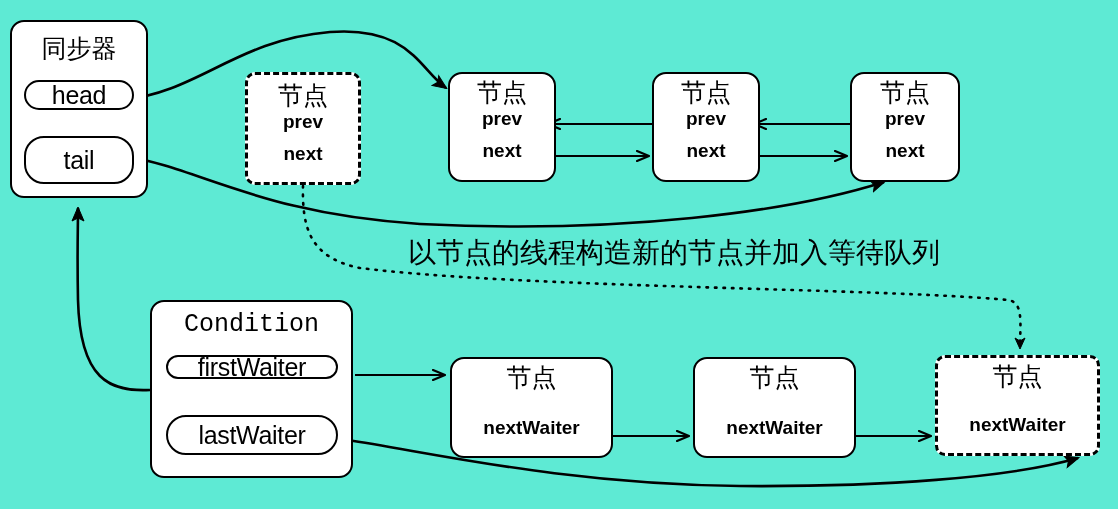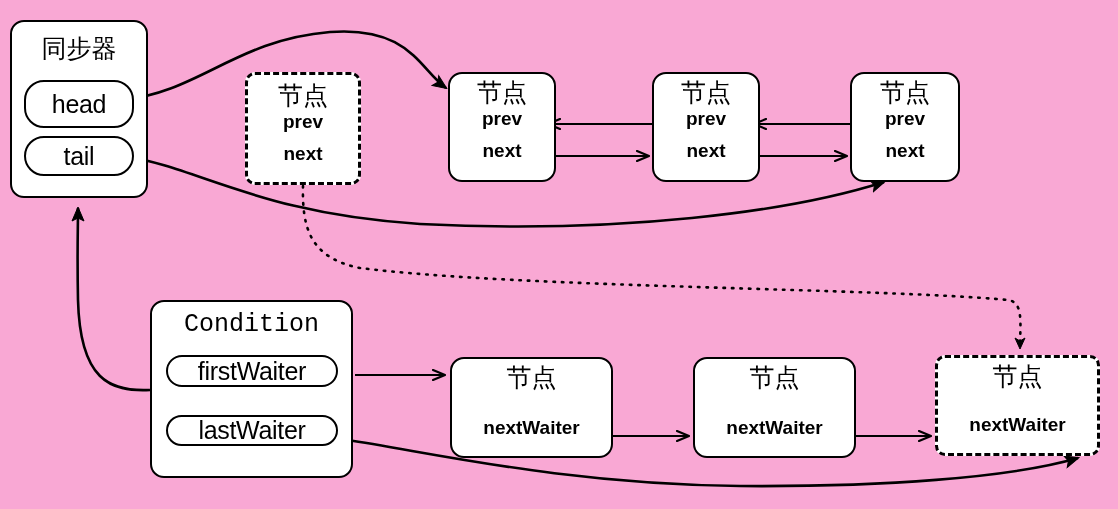--- a/index.html
+++ b/index.html
@@ -7,21 +7,21 @@
     padding: 0;
     background: #ffffff;
   }
   body {
     font-family: "Liberation Sans", "DejaVu Sans", sans-serif;
   }
   #canvas {
     position: relative;
     width: 1118px;
     height: 509px;
-    background: #f9a8d4;
+    background: #5eead4;
     overflow: hidden;
   }
   #wires {
     position: absolute;
     left: 0;
     top: 0;
     width: 1118px;
     height: 509px;
   }
   .box {
@@ -117,24 +117,24 @@
 
     <line x1="608" y1="436" x2="688" y2="436" stroke="#000" stroke-width="2.2" marker-end="url(#arrowOpen)"></line>
     <line x1="852" y1="436" x2="930" y2="436" stroke="#000" stroke-width="2.2" marker-end="url(#arrowOpen)"></line>
 
     <path d="M347,440 C430,452 560,484 740,486 C880,487 1010,478 1078,458" fill="none" stroke="#000" stroke-width="2.6" marker-end="url(#arrowSolid)"></path>
   </svg>
 
   <div class="box" style="left:10px; top:20px; width:138px; height:178px;">
     <div class="box-title cjk" style="top:10px;">同步器</div>
   </div>
-  <div class="pill" style="left:24px; top:80px; width:110px; height:48px;">
+  <div class="pill" style="left:24px; top:80px; width:110px; height:30px;">
     <span>head</span>
   </div>
-  <div class="pill" style="left:24px; top:136px; width:110px; height:40px;">
+  <div class="pill" style="left:24px; top:136px; width:110px; height:48px;">
     <span>tail</span>
   </div>
 
   <div class="box dashed" style="left:245px; top:72px; width:116px; height:113px;">
     <div class="box-title cjk" style="top:4px;">节点</div>
     <div class="field" style="top:36px;">prev</div>
     <div class="field" style="top:68px;">next</div>
   </div>
 
   <div class="box" style="left:448px; top:72px; width:108px; height:110px;">
@@ -148,28 +148,29 @@
     <div class="field" style="top:34px;">prev</div>
     <div class="field" style="top:66px;">next</div>
   </div>
 
   <div class="box" style="left:850px; top:72px; width:110px; height:110px;">
     <div class="box-title cjk" style="top:2px;">节点</div>
     <div class="field" style="top:34px;">prev</div>
     <div class="field" style="top:66px;">next</div>
   </div>
 
+  <div class="note" style="left:408px; top:234px;">以节点的线程构造新的节点并加入等待队列</div>
 
   <div class="box" style="left:150px; top:300px; width:203px; height:178px;">
     <div class="box-title" style="top:8px;">Condition</div>
   </div>
-  <div class="pill" style="left:166px; top:355px; width:172px; height:32px;">
+  <div class="pill" style="left:166px; top:355px; width:172px; height:24px;">
     <span>firstWaiter</span>
   </div>
-  <div class="pill" style="left:166px; top:415px; width:172px; height:31px;">
+  <div class="pill" style="left:166px; top:415px; width:172px; height:40px;">
     <span>lastWaiter</span>
   </div>
 
   <div class="box" style="left:450px; top:357px; width:163px; height:101px;">
     <div class="box-title cjk" style="top:2px;">节点</div>
     <div class="field" style="top:58px;">nextWaiter</div>
   </div>
 
   <div class="box" style="left:693px; top:357px; width:163px; height:101px;">
     <div class="box-title cjk" style="top:2px;">节点</div>

